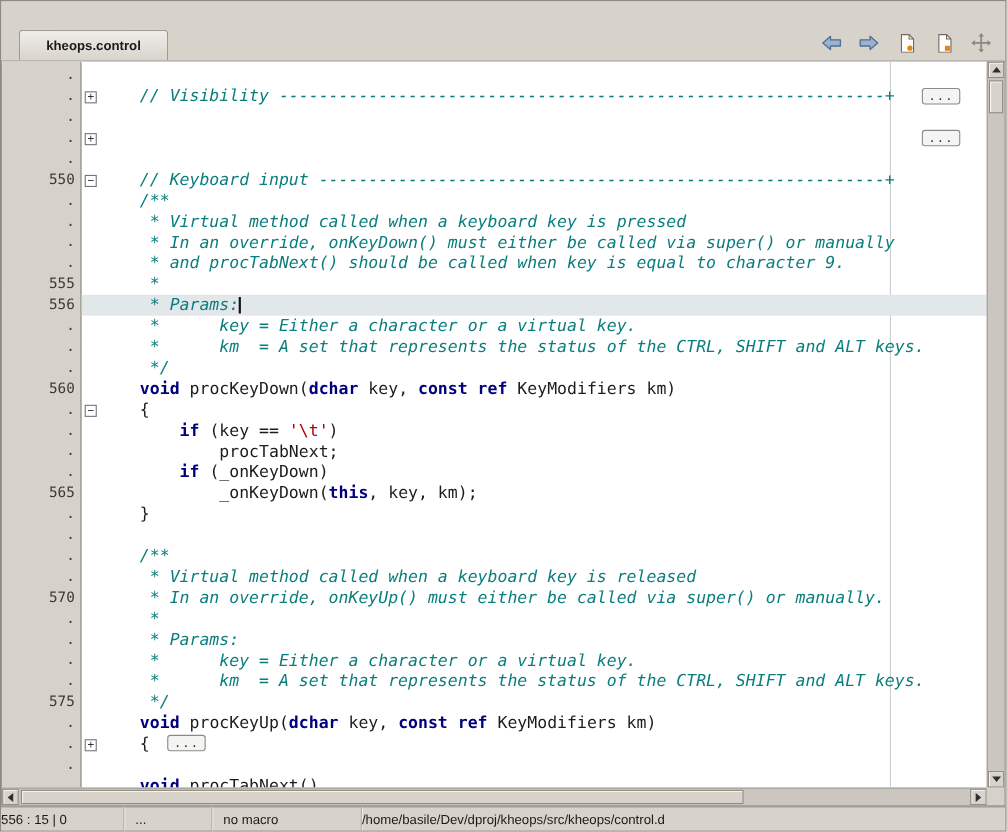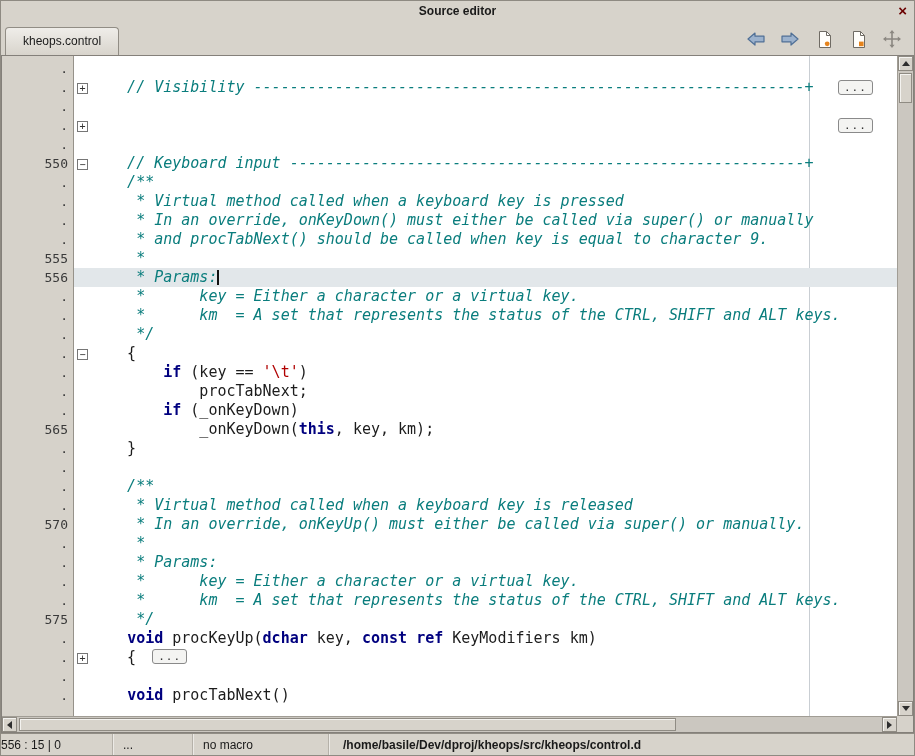--- a/index.html
+++ b/index.html
@@ -4,23 +4,23 @@
 <style>
   html,body{margin:0;padding:0;background:#bfbbb3;}
   .win{position:relative;width:915px;height:756px;background:#d7d3cb;overflow:hidden;
        border:1px solid #8e8a82;box-sizing:border-box;font-family:"Liberation Sans",sans-serif;}
   
   .titlebar{position:absolute;top:0;left:0;right:0;height:20px;text-align:center;}
   .title{font-size:12px;line-height:20px;color:#1a1a1a;font-weight:bold;}
   .close{position:absolute;right:7px;top:0;line-height:20px;color:#6b0000;font-weight:bold;font-size:15px;cursor:default;}
   
   .tabbar{position:absolute;top:20px;left:0;right:0;height:34px;}
-  .tab{position:absolute;left:4px;bottom:0;height:27px;padding:0 17px;
+  .tab{position:absolute;left:16px;bottom:0;height:27px;padding:0 24px;
        background:linear-gradient(#efede9,#d8d4cc);border:1px solid #918d85;border-bottom:none;
-       border-radius:4px 4px 0 0;font-size:12px;line-height:27px;color:#1a1a1a;}
+       border-radius:4px 4px 0 0;font-size:12px;line-height:27px;color:#1a1a1a;font-weight:bold;}
   .toolbar{position:absolute;right:10px;top:7px;display:flex;gap:10px;align-items:center;}
   .tbtn{display:inline-flex;align-items:center;justify-content:center;width:24px;height:22px;}
   
   .frame{position:absolute;top:54px;left:0;right:0;bottom:22px;border:1px solid #84807a;background:#fff;box-sizing:border-box;}
   .content{position:absolute;left:0;top:0;right:16px;bottom:16px;overflow:hidden;background:#fff;}
   .gutterbg{position:absolute;left:0;top:0;bottom:0;width:72px;background:#d6d2ca;border-right:1px solid #96928a;box-sizing:border-box;}
   .ruler{position:absolute;left:807px;top:0;bottom:0;width:1px;background:#c9ced3;}
   .lines{position:absolute;left:0;top:3px;right:0;}
   .row{display:flex;height:19px;}
   .row.current{background:var(--c-curline,#e2e7ea);}
@@ -54,31 +54,27 @@
   .tri.down{border-left:4px solid transparent;border-right:4px solid transparent;border-top:5px solid #2e2e2e;}
   .tri.left{border-top:4px solid transparent;border-bottom:4px solid transparent;border-right:5px solid #2e2e2e;}
   .tri.right{border-top:4px solid transparent;border-bottom:4px solid transparent;border-left:5px solid #2e2e2e;}
   
   .statusbar{position:absolute;left:0;right:0;bottom:0;height:22px;background:#d7d3cb;border-top:1px solid #918d85;
         display:flex;align-items:stretch;font-size:12px;color:#1a1a1a;box-sizing:border-box;}
   .spanel{display:flex;align-items:center;border-right:1px solid #b5b1a9;box-shadow:1px 0 0 #eceae6;white-space:nowrap;overflow:hidden;}
   .p1{width:112px;box-sizing:border-box;}
   .p2{width:80px;padding-left:10px;box-sizing:border-box;}
   .p3{width:136px;padding-left:10px;box-sizing:border-box;}
-  .p4{flex:1;padding-left:14px;border-right:none;box-shadow:none;font-weight:bold;}
+  .p4{flex:1;border-right:none;box-shadow:none;}
 </style>
 </head>
 <body>
 
 <div class="win">
 
-  <div class="titlebar">
-    <span class="title">Source editor</span>
-    <span class="close">×</span>
-  </div>
 
   <div class="tabbar">
     <div class="tab">
       <span>kheops.control</span>
     </div>
     <div class="toolbar">
       <span class="tbtn">
         <svg width="22" height="16" viewBox="0 0 22 16">
             <path d="M10 2 L3 8 L10 14 L10 10.8 L19 10.8 L19 5.2 L10 5.2 Z" fill="#9cb2cd" stroke="#4f6f96" stroke-width="1.2" stroke-linejoin="round"></path>
           </svg>
@@ -183,20 +179,25 @@
           </div>
           <div class="row">
             <span class="gut">.</span>
             <span class="foldcol"></span>
             <span class="code"><span class="t-c">     *      km  = A set that represents the status of the CTRL, SHIFT and ALT keys.</span></span>
           </div>
           <div class="row">
             <span class="gut">.</span>
             <span class="foldcol"></span>
             <span class="code"><span class="t-c">     */</span></span>
+          </div>
+          <div class="row">
+            <span class="gut">560</span>
+            <span class="foldcol"></span>
+            <span class="code"><span class="t-p">    </span><span class="t-k">void</span><span class="t-p"> procKeyDown(</span><span class="t-k">dchar</span><span class="t-p"> key, </span><span class="t-k">const</span><span class="t-p"> </span><span class="t-k">ref</span><span class="t-p"> KeyModifiers km)</span></span>
           </div>
           <div class="row">
             <span class="gut">.</span>
             <span class="foldcol"><span class="foldbox">−</span></span>
             <span class="code"><span class="t-p">    {</span></span>
           </div>
           <div class="row">
             <span class="gut">.</span>
             <span class="foldcol"></span>
             <span class="code"><span class="t-p">        </span><span class="t-k">if</span><span class="t-p"> (key == </span><span class="t-s">'\t'</span><span class="t-p">)</span></span>

